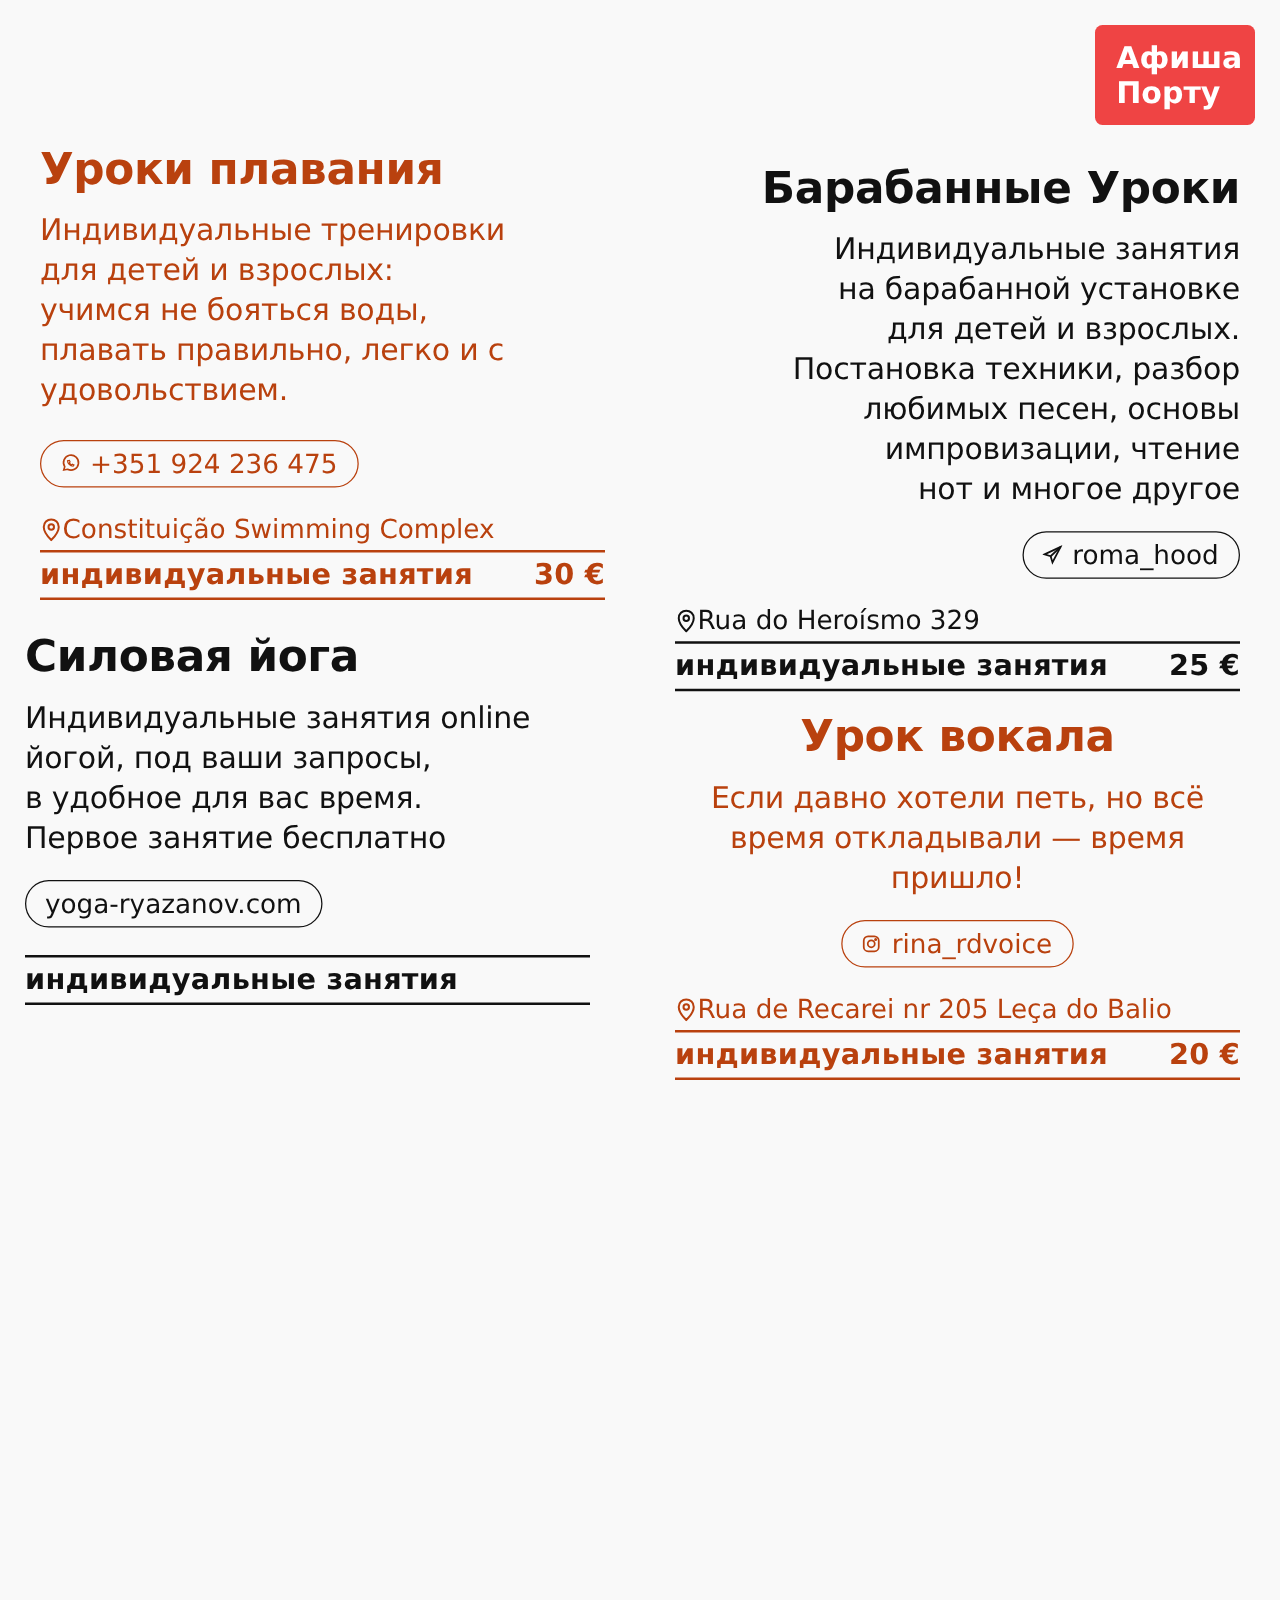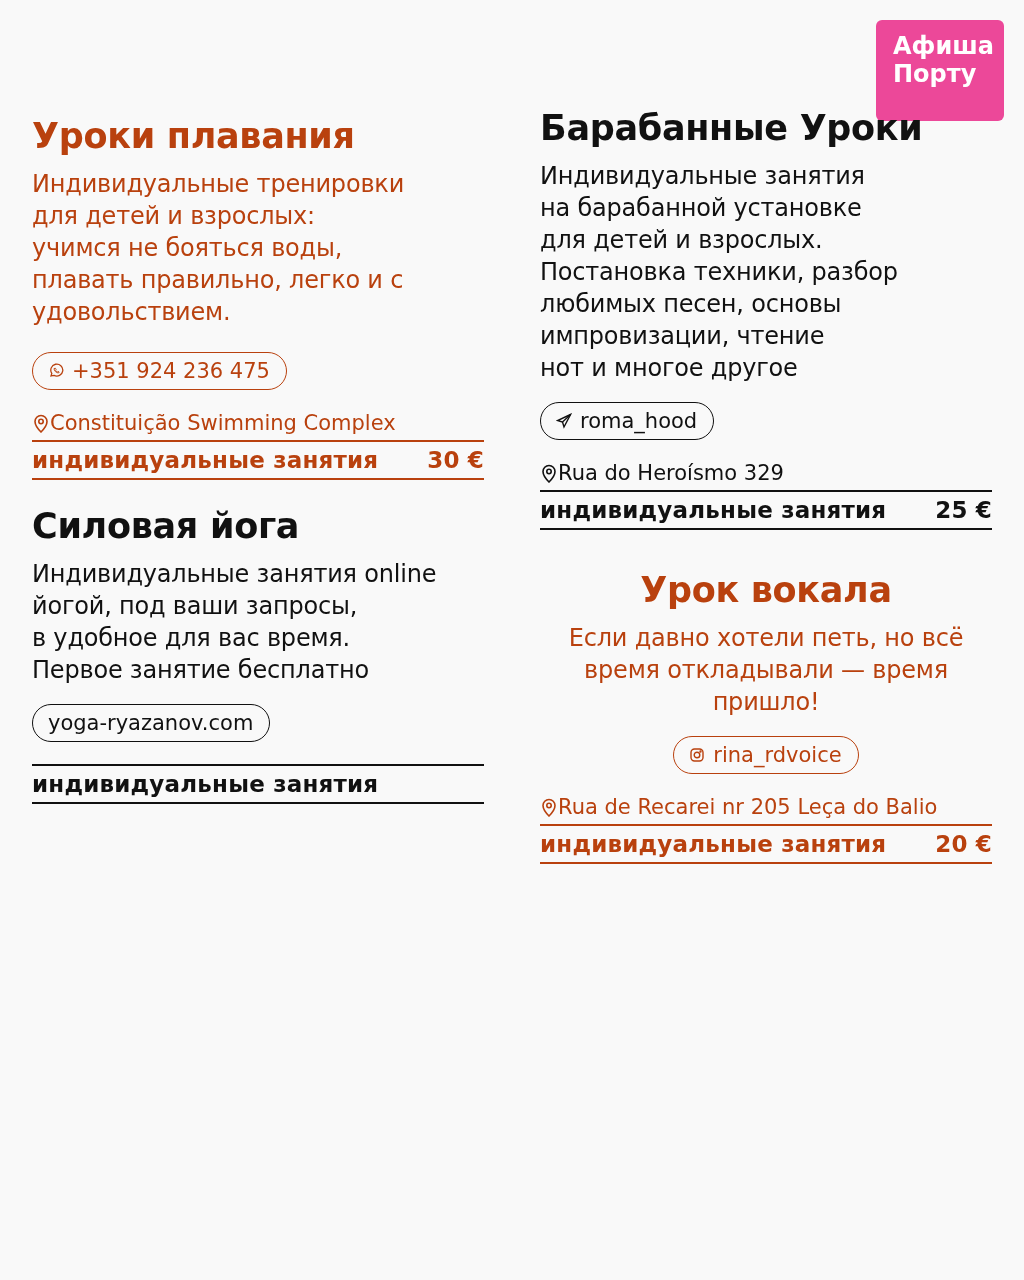--- a/index.html
+++ b/index.html
@@ -6,22 +6,22 @@
     body {
       width: 1024px; height: 1280px;
       background: #f9f9f9;
       font-family: "DejaVu Sans", sans-serif;
       position: relative;
       overflow: hidden;
       color: #111;
     }
     .badge {
       position: absolute; left: 876px; top: 20px;
-      width: 128px; height: 101px;
-      background: #ec4899; border-radius: 6px;
+      width: 128px; height: 80px;
+      background: #ef4444; border-radius: 6px;
       color: #fff; font-weight: 700; font-size: 24px; line-height: 28px;
       box-sizing: border-box; padding: 12px 0 0 17px;
     }
     .badge span { display: block; }
     .card { position: absolute; width: 452px; }
     .title { font-weight: 700; font-size: 35px; line-height: 40px; margin: 0; letter-spacing: -0.3px; }
     .desc { font-size: 24px; line-height: 32px; margin-top: 12px; letter-spacing: -0.2px; }
     .desc span { display: block; white-space: nowrap; }
     .pill {
       display: inline-flex; align-items: center; gap: 8px;
@@ -72,21 +72,21 @@
         <circle cx="9" cy="8.5" r="2.2"></circle>
       </svg>
     <span>Constituição Swimming Complex</span>
   </div>
   <div class="bar">
     <span>индивидуальные занятия</span>
     <span>30 €</span>
   </div>
 </div>
 
-<div class="card black" style="left:540px; top:108px;">
+<div class="card black" style="left:540px; top:131px;text-align:right;">
   <h2 class="title">Барабанные Уроки</h2>
   <div class="desc">
     <span>Индивидуальные занятия</span>
     <span>на барабанной установке</span>
     <span>для детей и взрослых.</span>
     <span>Постановка техники, разбор</span>
     <span>любимых песен, основы</span>
     <span>импровизации, чтение</span>
     <span>нот и многое другое</span>
   </div>
@@ -103,21 +103,21 @@
         <circle cx="9" cy="8.5" r="2.2"></circle>
       </svg>
     <span>Rua do Heroísmo 329</span>
   </div>
   <div class="bar">
     <span>индивидуальные занятия</span>
     <span>25 €</span>
   </div>
 </div>
 
-<div class="card black" style="left:32px; top:506px;">
+<div class="card black" style="left:20px; top:506px;">
   <h2 class="title">Силовая йога</h2>
   <div class="desc">
     <span>Индивидуальные занятия online</span>
     <span>йогой, под ваши запросы,</span>
     <span>в удобное для вас время.</span>
     <span>Первое занятие бесплатно</span>
   </div>
   <a class="pill" style="margin-top:18px;justify-content:flex-end;">
     <span>yoga-ryazanov.com</span>
   </a>

